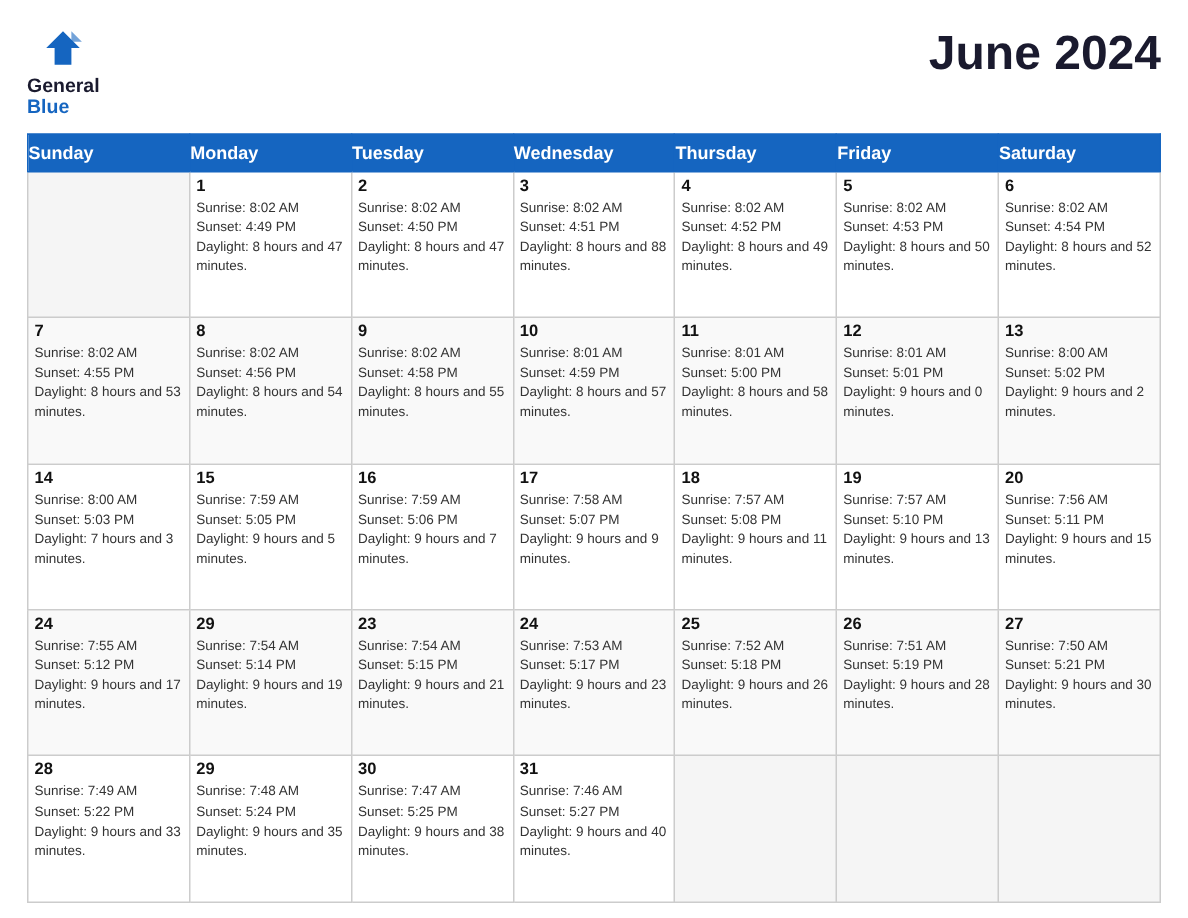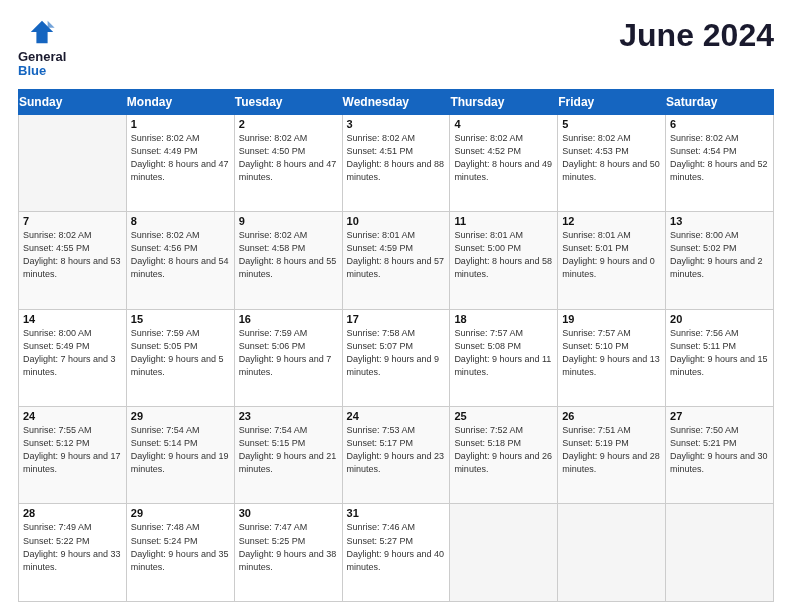--- a/index.html
+++ b/index.html
@@ -241,21 +241,21 @@
           <span>Sunset: 5:02 PM</span><br>
           <span>Daylight: 9 hours and 2 minutes.</span>
         </div>
       </td>
         </tr>
         <tr>
           <td>
         <span class="day-num">14</span>
         <div class="cell-text">
           <span>Sunrise: 8:00 AM</span><br>
-          <span>Sunset: 5:49 PM</span><br>
+          <span>Sunset: 5:03 PM</span><br>
           <span>Daylight: 7 hours and 3 minutes.</span>
         </div>
       </td>
           <td>
         <span class="day-num">15</span>
         <div class="cell-text">
           <span>Sunrise: 7:59 AM</span><br>
           <span>Sunset: 5:05 PM</span><br>
           <span>Daylight: 9 hours and 5 minutes.</span>
         </div>

